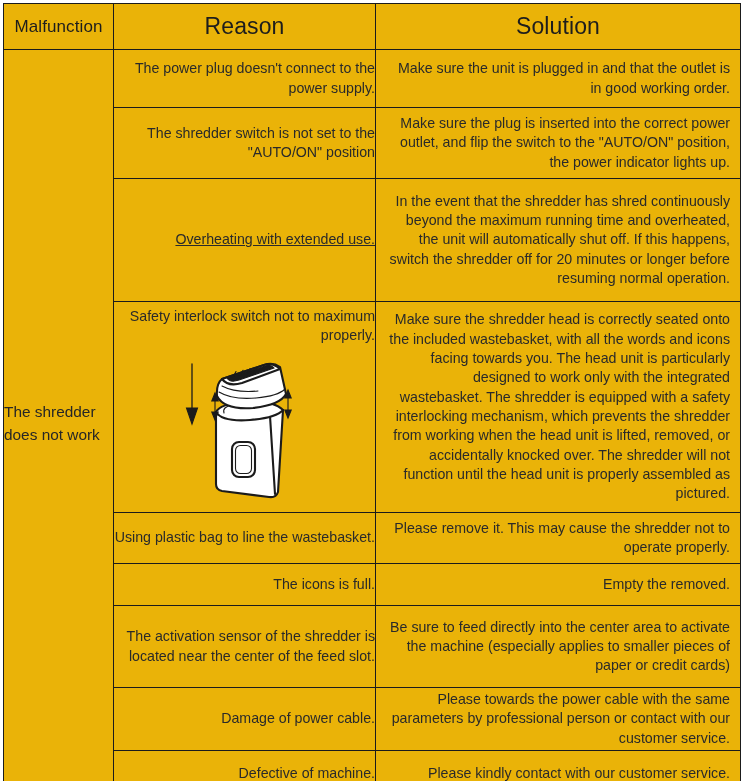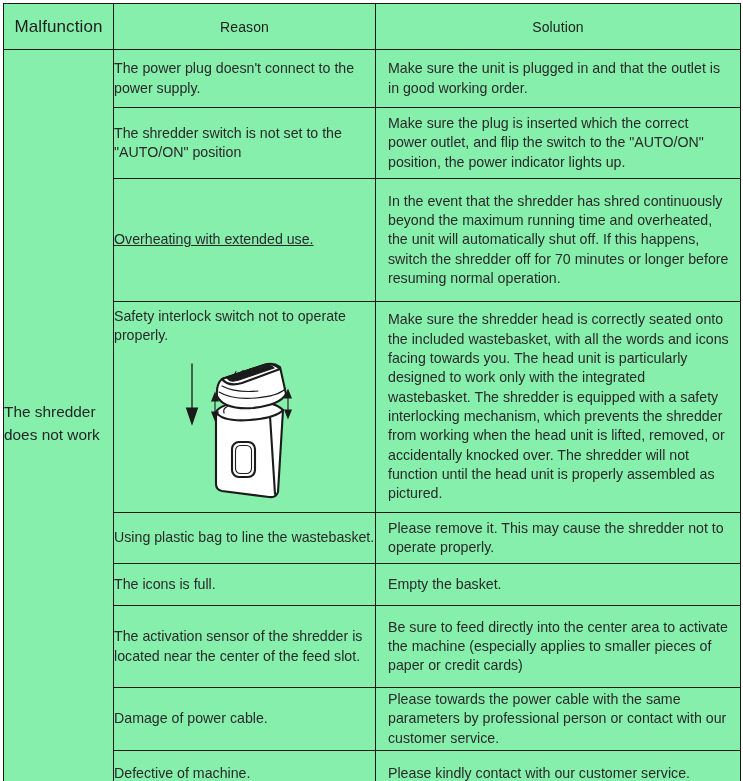--- a/index.html
+++ b/index.html
@@ -31,44 +31,44 @@
     left: 3px;
     top: 3px;
     width: 737px;
     border-collapse: collapse;
     table-layout: fixed;
   }
   .tbl td, .tbl th {
     border: 1.6px solid #1b1b1b;
     padding: 0;
     vertical-align: middle;
-    background: #86efac;
+    background: #eab308;
   }
 
   col.c-malf { width: 110px; }
   col.c-reason { width: 262px; }
   col.c-sol   { width: 365px; }
 
   
   .hdr td {
     height: 45px;
     text-align: center;
-    font-size: 14px;
+    font-size: 23px;
     letter-spacing: .1px;
     color: #1d1d1d;
   }
   .hdr .h-malf { font-size: 17px; }
 
   
   .cell {
     padding: 8px 9px 8px 11px;
     font-size: 14.2px;
     line-height: 1.36;
     color: #2a2a2a;
-    text-align: left;
+    text-align: right;
   }
   .cell.sol {
     padding-left: 12px;
     padding-right: 10px;
   }
 
   
   .malf-cell {
     text-align: left;
     vertical-align: middle;
@@ -118,31 +118,31 @@
       </tr>
 
       <tr>
         <td class="malf-cell" rowspan="9">The shredder does not work</td>
         <td class="cell va-mid" style="height:57px;">The power plug doesn't connect to the power supply.</td>
         <td class="cell sol va-mid">Make sure the unit is plugged in and that the outlet is in good working order.</td>
       </tr>
 
       <tr>
         <td class="cell va-top" style="height:70px;">The shredder switch is not set to the "AUTO/ON" position</td>
-        <td class="cell sol va-mid">Make sure the plug is inserted which the correct power outlet, and flip the switch to the "AUTO/ON" position, the power indicator lights up.</td>
+        <td class="cell sol va-mid">Make sure the plug is inserted into the correct power outlet, and flip the switch to the "AUTO/ON" position, the power indicator lights up.</td>
       </tr>
 
       <tr>
         <td class="cell va-mid" style="height:122px;text-decoration:underline;">Overheating with extended use.</td>
-        <td class="cell sol va-mid">In the event that the shredder has shred continuously beyond the maximum running time and overheated, the unit will automatically shut off. If this happens, switch the shredder off for 70 minutes or longer before resuming normal operation.</td>
+        <td class="cell sol va-mid">In the event that the shredder has shred continuously beyond the maximum running time and overheated, the unit will automatically shut off. If this happens, switch the shredder off for 20 minutes or longer before resuming normal operation.</td>
       </tr>
 
       <tr>
         <td class="cell va-top" style="height:210px;">
-          <span>Safety interlock switch not to operate properly.</span>
+          <span>Safety interlock switch not to maximum properly.</span>
           <span class="fig-wrap">
             <svg width="150" height="152" viewBox="0 0 150 152" aria-hidden="true">
 
               <g>
                 <line class="ln-thin" x1="22" y1="14" x2="22" y2="62"></line>
                 <polygon class="fil-dark" points="22,74 16.5,58 27.5,58"></polygon>
               </g>
 
               <path class="fil-white" d="M46,62 L46,134 Q46,140 52,141 L99,147 Q106,148 108,142 L113,60 Z"></path>
 
@@ -187,21 +187,21 @@
         <td class="cell sol va-mid">Make sure the shredder head is correctly seated onto the included wastebasket, with all the words and icons facing towards you. The head unit is particularly designed to work only with the integrated wastebasket. The shredder is equipped with a safety interlocking mechanism, which prevents the shredder from working when the head unit is lifted, removed, or accidentally knocked over. The shredder will not function until the head unit is properly assembled as pictured.</td>
       </tr>
 
       <tr>
         <td class="cell va-mid" style="height:50px;margin-top:44px;">Using plastic bag to line the wastebasket.</td>
         <td class="cell sol va-mid">Please remove it. This may cause the shredder not to operate properly.</td>
       </tr>
 
       <tr>
         <td class="cell va-mid" style="height:41px;">The icons is full.</td>
-        <td class="cell sol va-mid">Empty the basket.</td>
+        <td class="cell sol va-mid">Empty the removed.</td>
       </tr>
 
       <tr>
         <td class="cell va-mid" style="height:81px;margin-left:44px;">The activation sensor of the shredder is located near the center of the feed slot.</td>
         <td class="cell sol va-mid">Be sure to feed directly into the center area to activate the machine (especially applies to smaller pieces of paper or credit cards)</td>
       </tr>
 
       <tr>
         <td class="cell va-mid" style="height:62px;">Damage of power cable.</td>
         <td class="cell sol va-mid">Please towards the power cable with the same parameters by professional person or contact with our customer service.</td>

